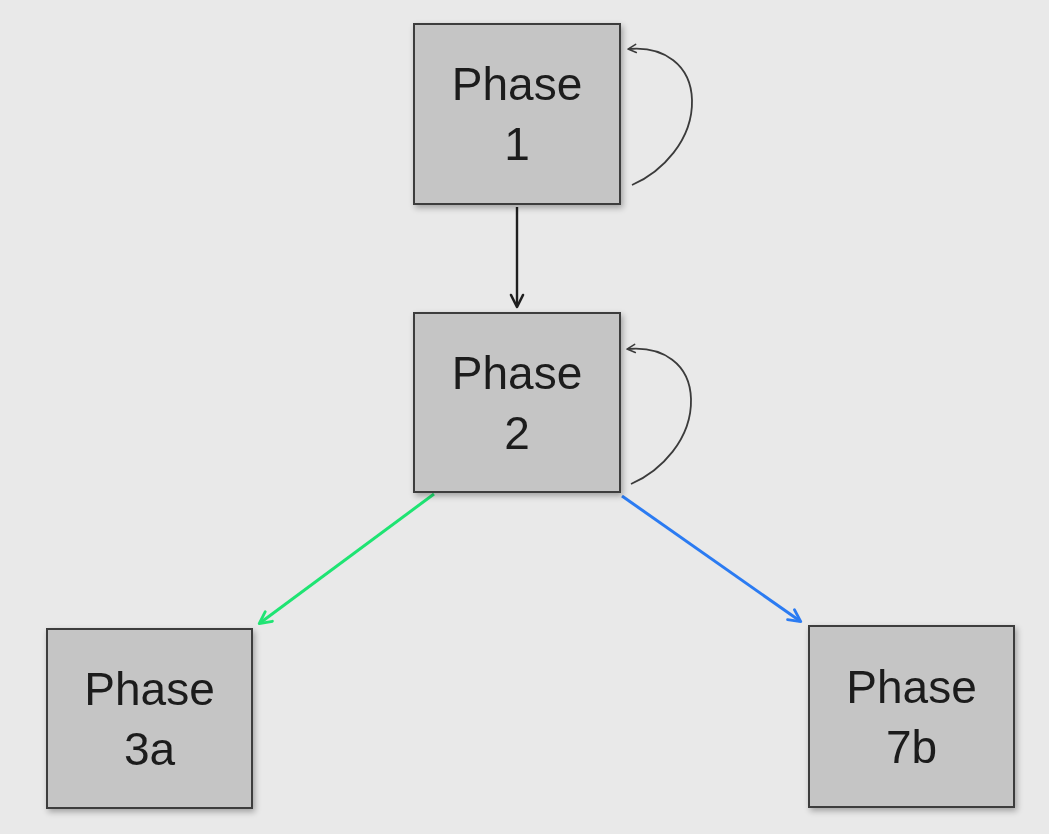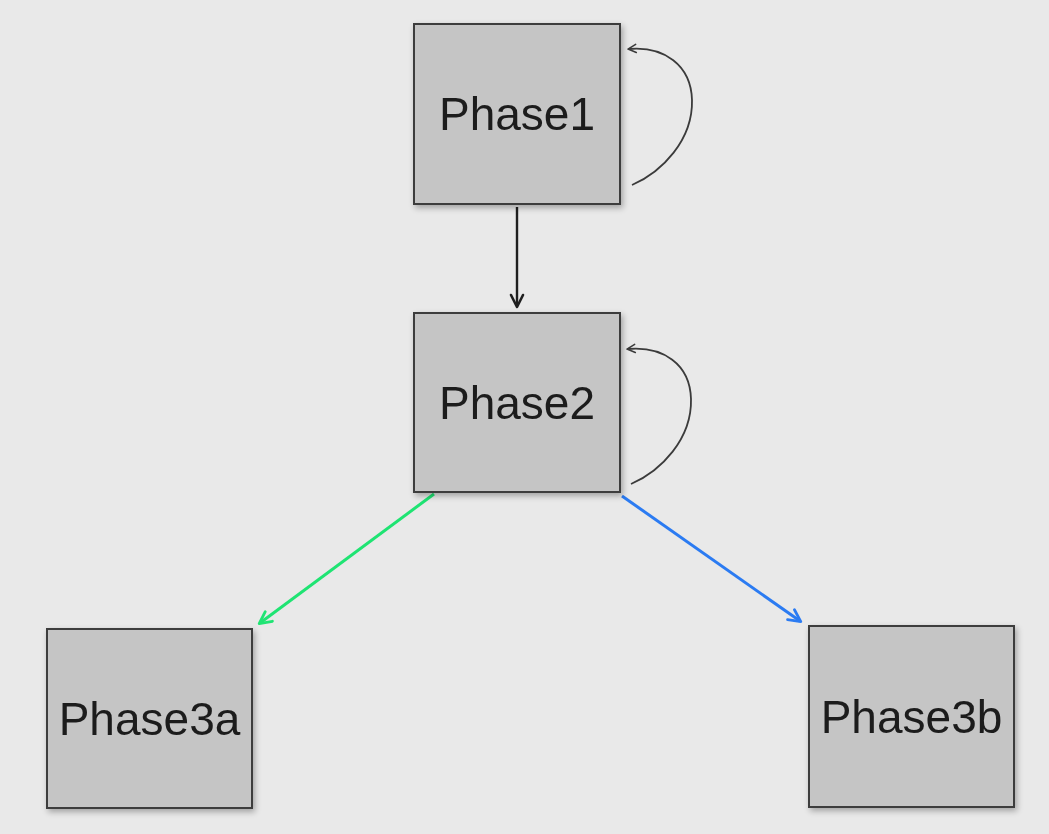--- a/index.html
+++ b/index.html
@@ -23,21 +23,21 @@
     top: 0;
     width: 1049px;
     height: 834px;
     display: block;
   }
   .node {
     position: absolute;
     border: 2px solid #3d3d3d;
     box-shadow: 2px 3px 6px rgba(0,0,0,0.30);
     display: flex;
-    flex-direction: row;
+    flex-direction: column;
     justify-content: center;
     align-items: center;
     font-size: 46px;
     line-height: 60px;
     text-align: center;
     box-sizing: border-box;
   }
   .node-phase1  { left: 413px; top: 23px;  width: 208px; height: 182px; }
   .node-phase2  { left: 413px; top: 312px; width: 208px; height: 181px; }
   .node-phase3a { left: 46px;  top: 628px; width: 207px; height: 181px; }
@@ -85,16 +85,16 @@
     <div class="node-line">2</div>
   </div>
 
   <div class="node node-phase3a" style="background: rgb(197, 197, 197); border-color: rgb(61, 61, 61); color: rgb(28, 28, 28);">
     <div class="node-line">Phase</div>
     <div class="node-line">3a</div>
   </div>
 
   <div class="node node-phase3b" style="background: rgb(197, 197, 197); border-color: rgb(61, 61, 61); color: rgb(28, 28, 28);">
     <div class="node-line">Phase</div>
-    <div class="node-line">3b</div>
+    <div class="node-line">7b</div>
   </div>
 
 </div>
 
 </body></html>

